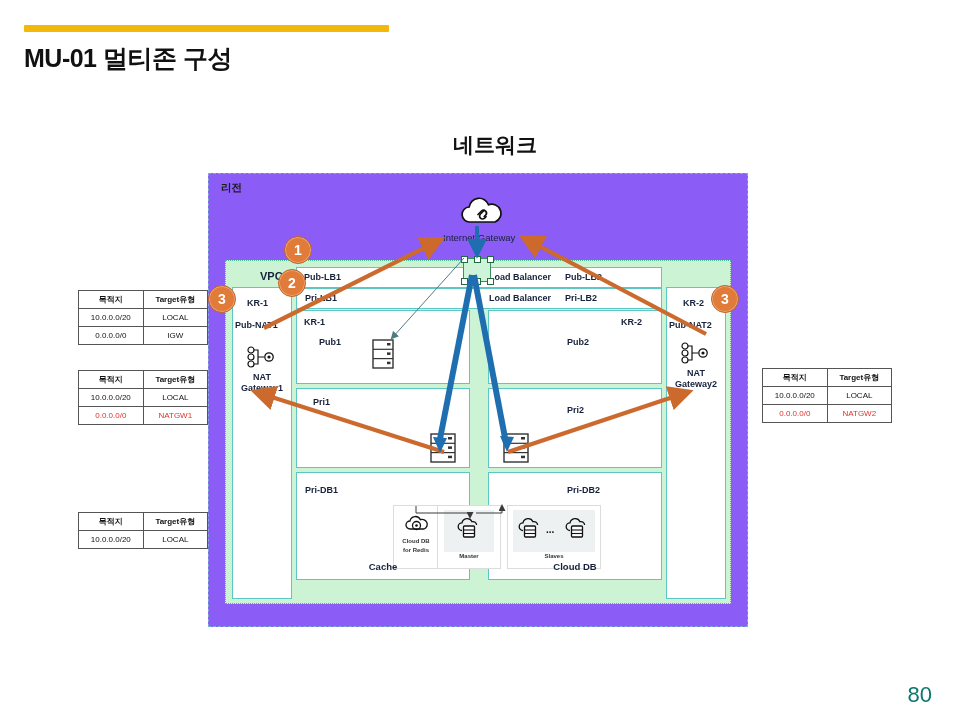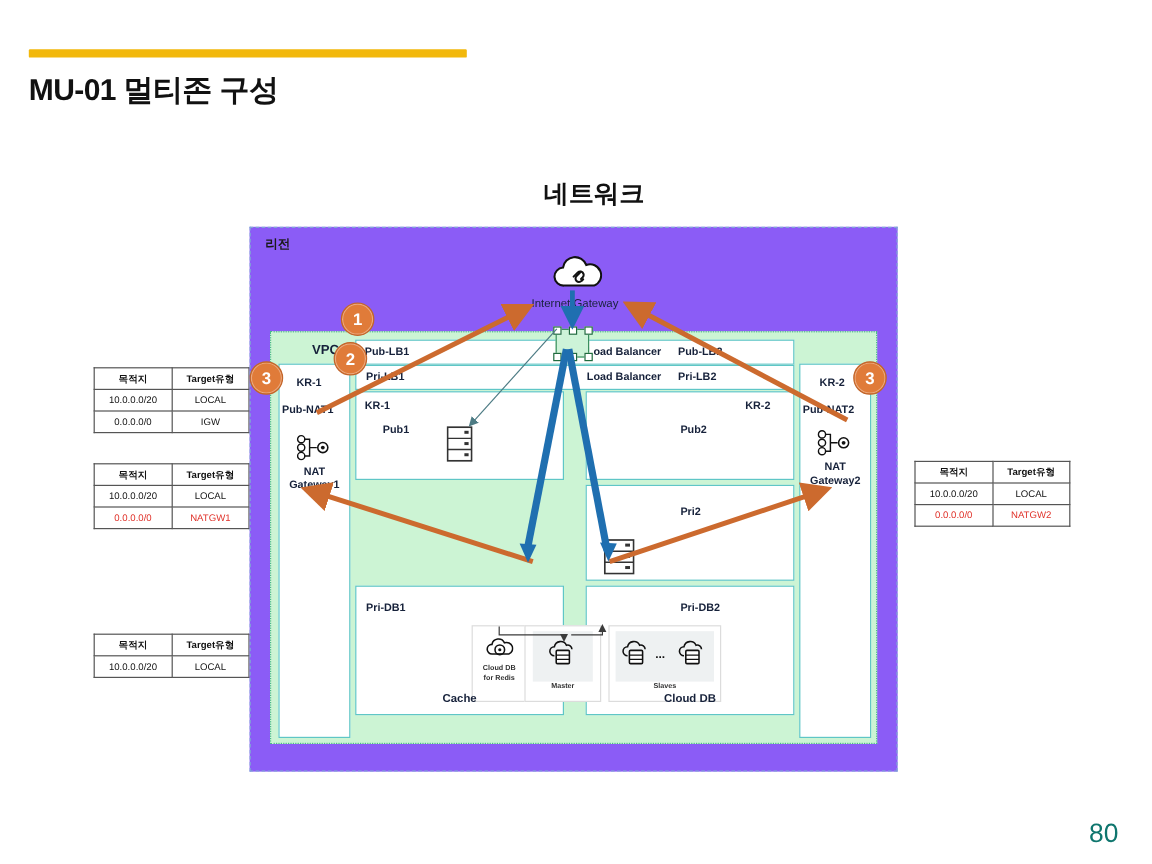--- a/index.html
+++ b/index.html
@@ -1,21 +1,21 @@
 <!DOCTYPE html>
 <html><head>
 <meta charset="utf-8">
 <style>
   html,body{margin:0;padding:0;}
   body{
     width:960px;height:720px;background:#ffffff;
     font-family:"Liberation Sans","DejaVu Sans",sans-serif;
     position:relative;overflow:hidden;
   }
-  .slide{position:absolute;inset:0;margin-top:16px;}
+  .slide{position:absolute;inset:0;}
 
   
   .title-bar{
     position:absolute;left:24px;top:25px;width:365px;height:7px;
     background:#f2b80c;border-radius:1px;
   }
   .slide-title{
     position:absolute;left:24px;top:42px;
     font-size:25px;font-weight:bold;color:#111111;letter-spacing:-0.5px;
     white-space:nowrap;
@@ -240,20 +240,31 @@
           <rect x="15" y="13.4" width="3.5" height="2.5" fill="#333"></rect>
           <rect x="15" y="22.7" width="3.5" height="2.5" fill="#333"></rect>
         </svg>
       </div>
 
       <div class="box pub2">
         <div class="lbl" style="left:78px;top:26px;">Pub2</div>
         <div class="lbl" style="left:132px;top:6px;">KR-2</div>
       </div>
 
+      <div class="box pri1">
+        <div class="lbl" style="left:16px;top:8px;">Pri1</div>
+        <svg style="position:absolute;left:133px;top:44px;" width="26" height="30" viewBox="0 0 26 30">
+          <rect x="1" y="1" width="24" height="28" fill="#fff" stroke="#333" stroke-width="1.4"></rect>
+          <line x1="1" y1="10.3" x2="25" y2="10.3" stroke="#333" stroke-width="1.2"></line>
+          <line x1="1" y1="19.6" x2="25" y2="19.6" stroke="#333" stroke-width="1.2"></line>
+          <rect x="18" y="4" width="4" height="2.5" fill="#333"></rect>
+          <rect x="18" y="13.4" width="4" height="2.5" fill="#333"></rect>
+          <rect x="18" y="22.7" width="4" height="2.5" fill="#333"></rect>
+        </svg>
+      </div>
 
       <div class="box pri2">
         <div class="lbl" style="left:78px;top:16px;">Pri2</div>
         <svg style="position:absolute;left:14px;top:44px;" width="26" height="30" viewBox="0 0 26 30">
           <rect x="1" y="1" width="24" height="28" fill="#fff" stroke="#333" stroke-width="1.4"></rect>
           <line x1="1" y1="10.3" x2="25" y2="10.3" stroke="#333" stroke-width="1.2"></line>
           <line x1="1" y1="19.6" x2="25" y2="19.6" stroke="#333" stroke-width="1.2"></line>
           <rect x="18" y="4" width="4" height="2.5" fill="#333"></rect>
           <rect x="18" y="13.4" width="4" height="2.5" fill="#333"></rect>
           <rect x="18" y="22.7" width="4" height="2.5" fill="#333"></rect>

